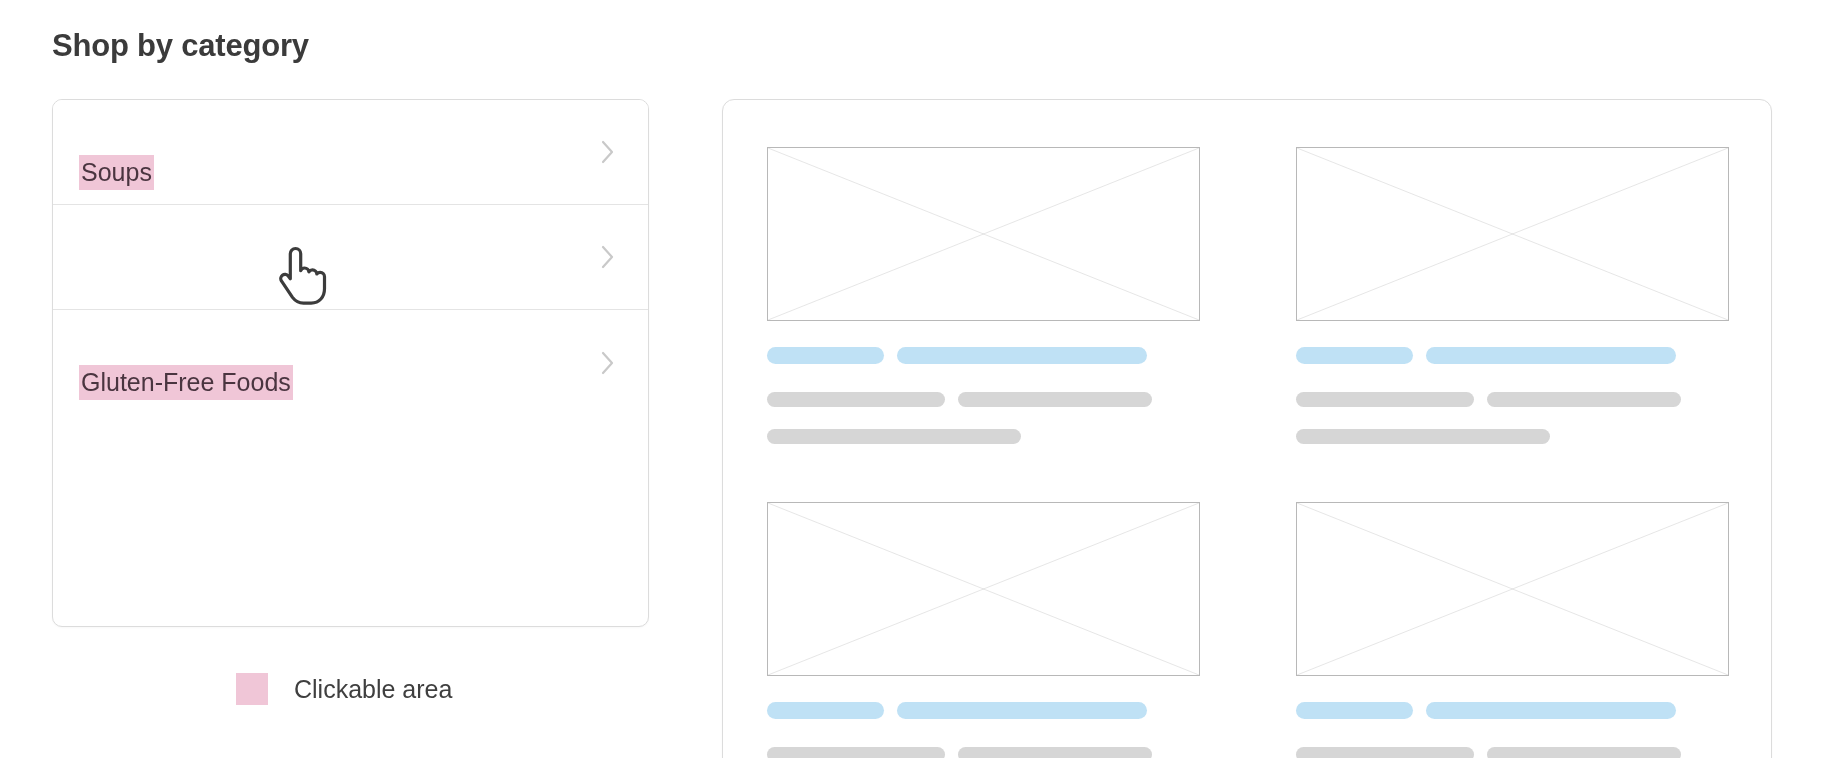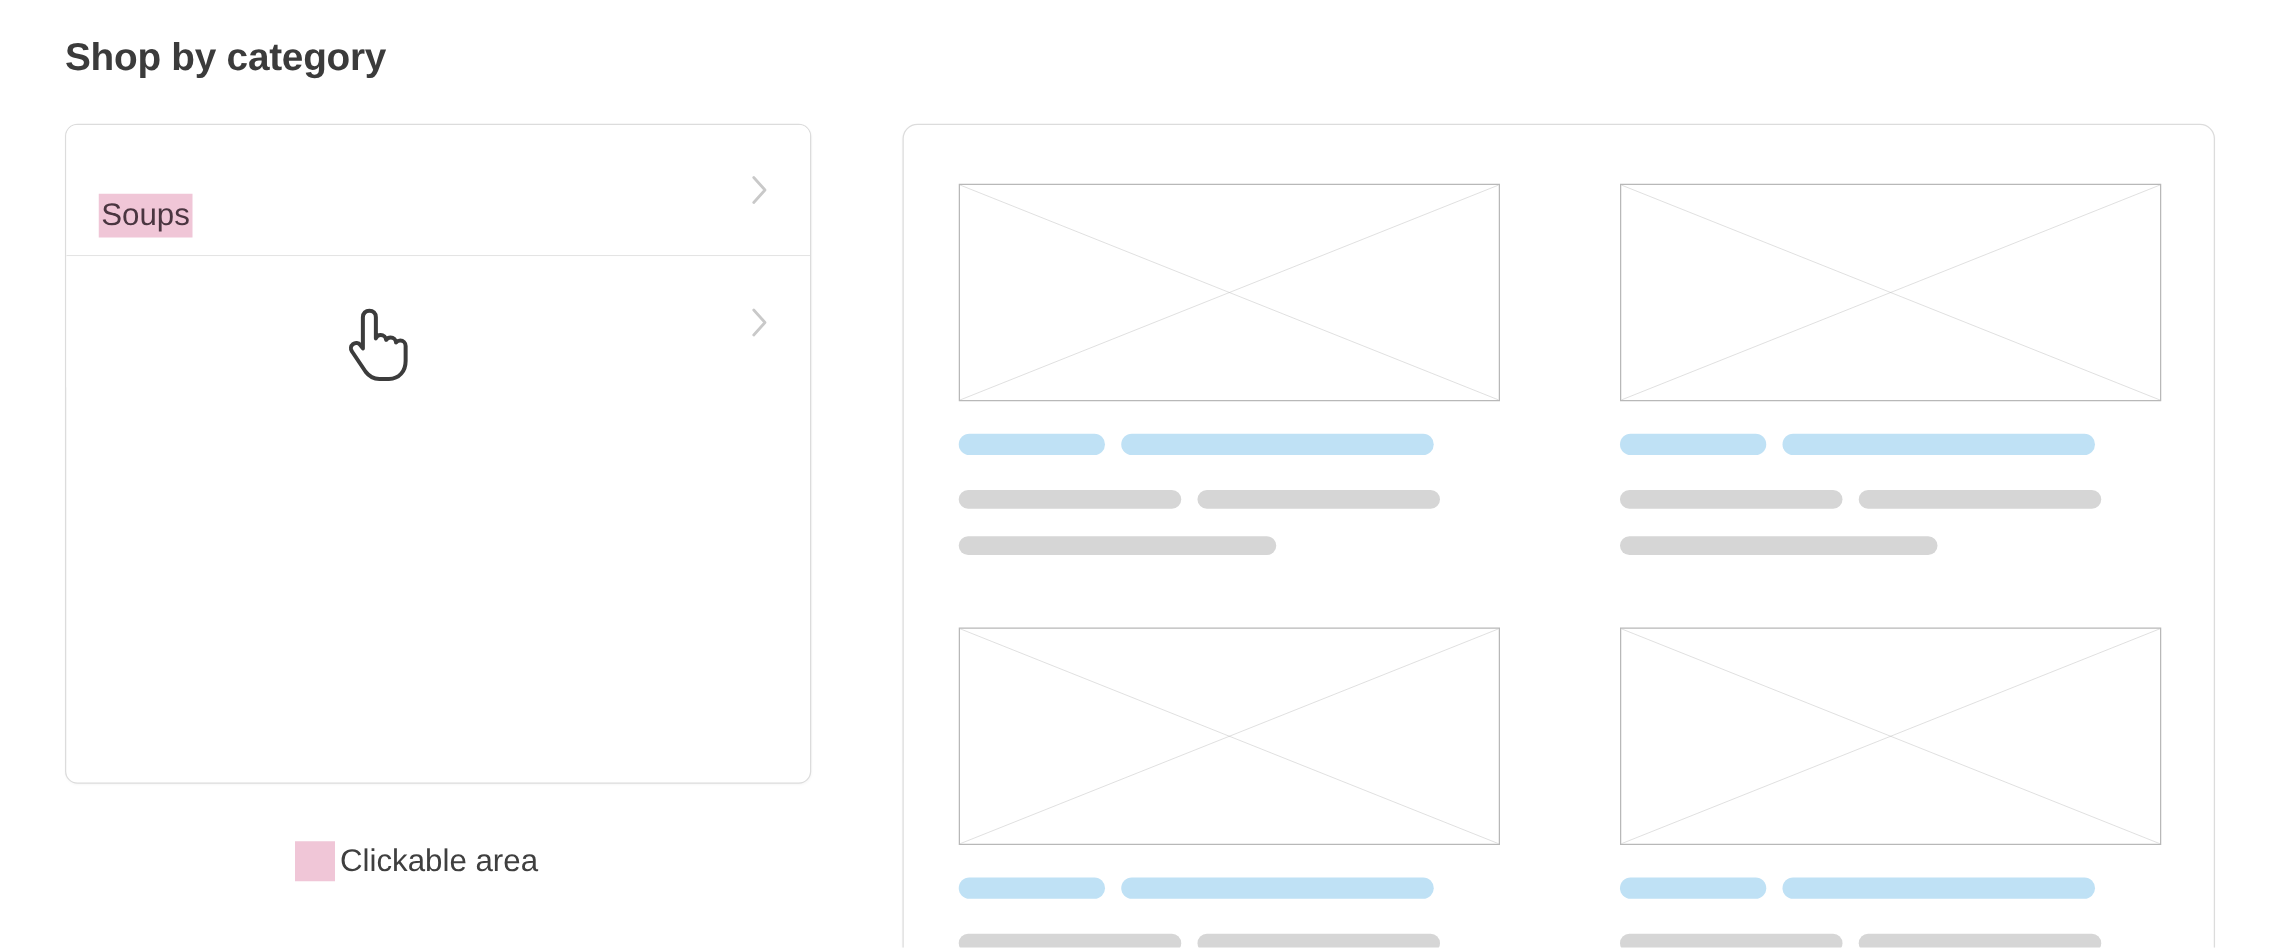--- a/index.html
+++ b/index.html
@@ -104,21 +104,21 @@
   }
   .cursor svg { display: block; }
 
   
   .legend {
     position: absolute;
     left: 236px;
     top: 673px;
     display: flex;
     align-items: center;
-    gap: 4px;
+    gap: 26px;
   }
   .legend-swatch {
     width: 32px;
     height: 32px;
     background: #f0c6d7;
     flex: 0 0 auto;
   }
   .legend-label {
     font-size: 25px;
     color: #3f3f3f;
@@ -220,20 +220,28 @@
 
       <div class="category-row">
         <span class="chevron">
           <svg viewBox="0 0 20 30" fill="none" xmlns="http://www.w3.org/2000/svg">
             <path d="M5 5 L14 15 L5 25" stroke="#c9c9c9" stroke-width="2.2" fill="none" stroke-linecap="round" stroke-linejoin="round"></path>
           </svg>
         </span>
       </div>
 
 
+      <div class="category-row">
+        <span class="cat-label">Gluten-Free Foods</span>
+        <span class="chevron">
+          <svg viewBox="0 0 20 30" fill="none" xmlns="http://www.w3.org/2000/svg">
+            <path d="M5 5 L14 15 L5 25" stroke="#c9c9c9" stroke-width="2.2" fill="none" stroke-linecap="round" stroke-linejoin="round"></path>
+          </svg>
+        </span>
+      </div>
 
 
     </div>
 
     <div class="legend">
       <span class="legend-swatch"></span>
       <span class="legend-label">Clickable area</span>
     </div>
 
     <div class="cursor">

